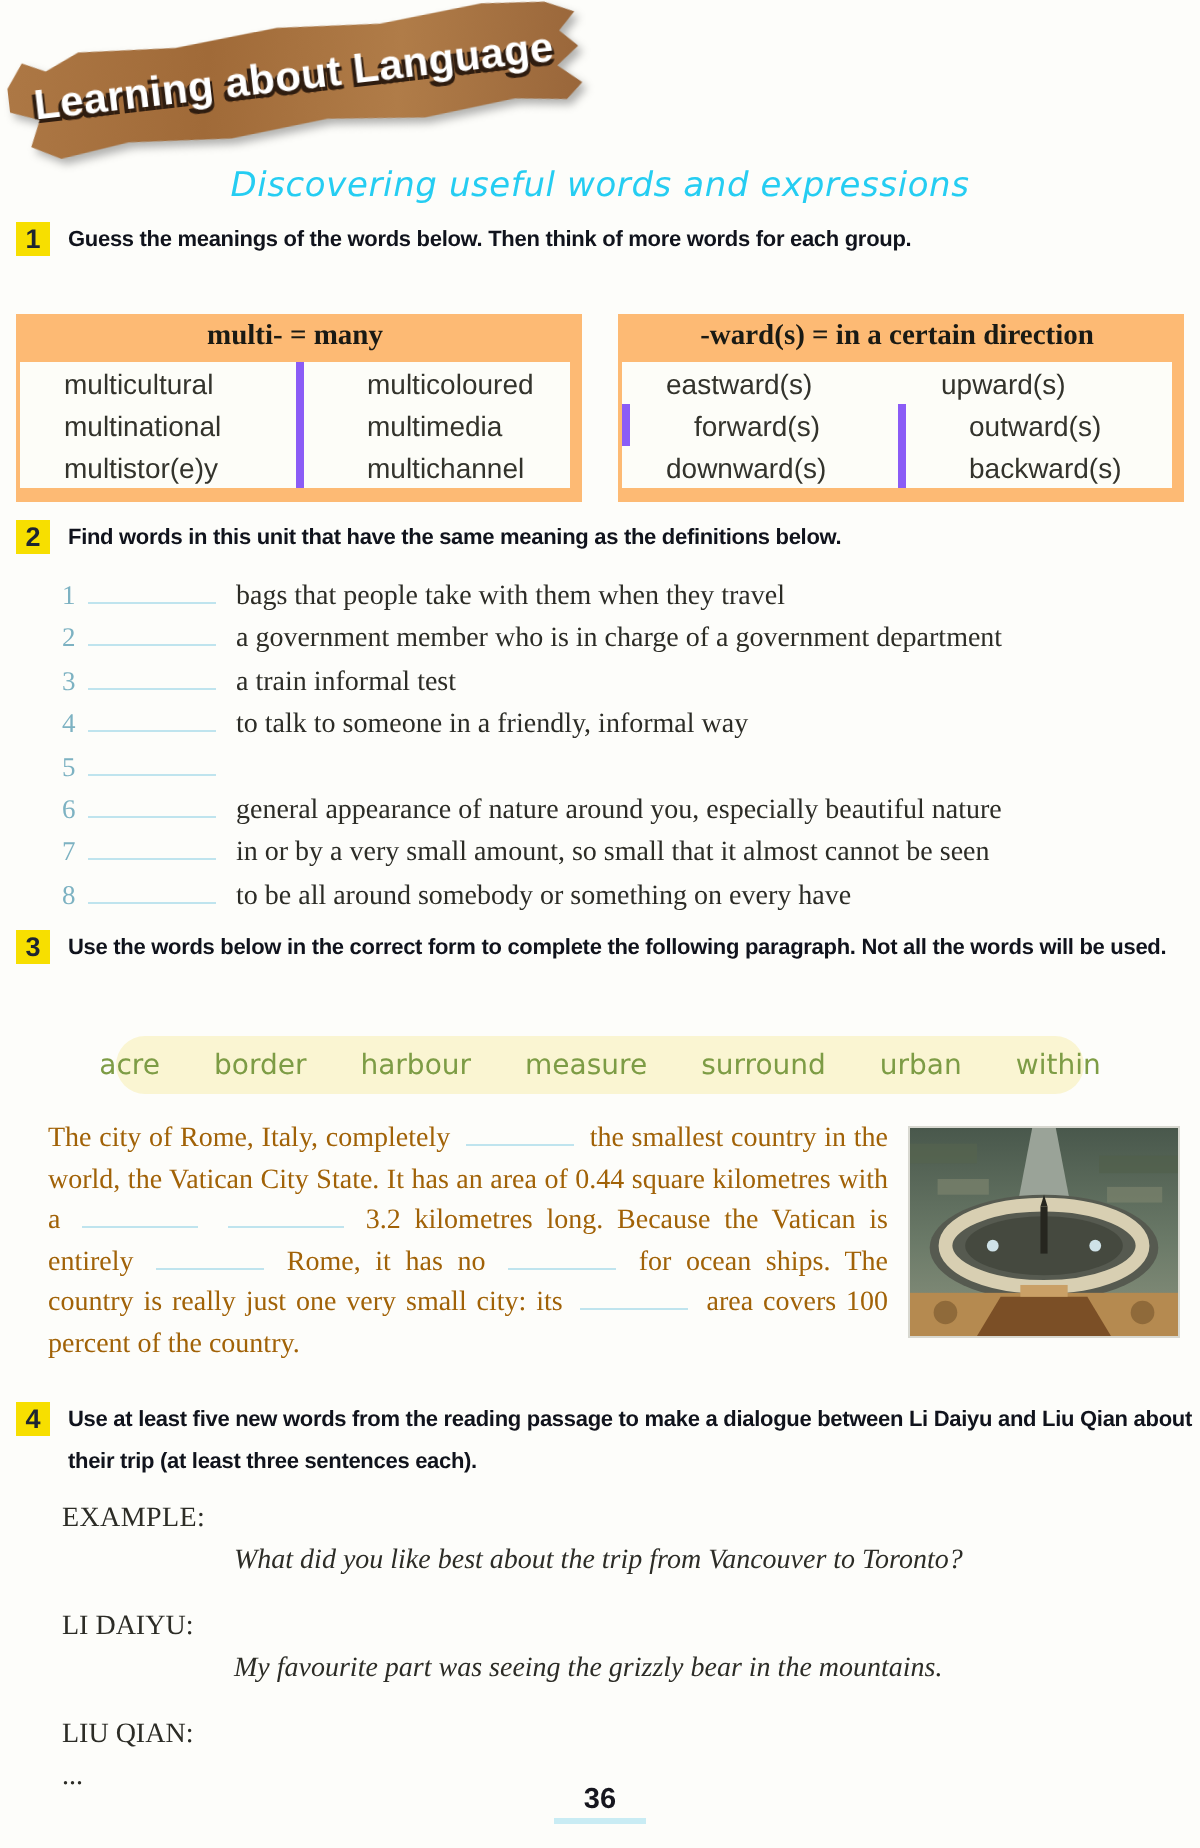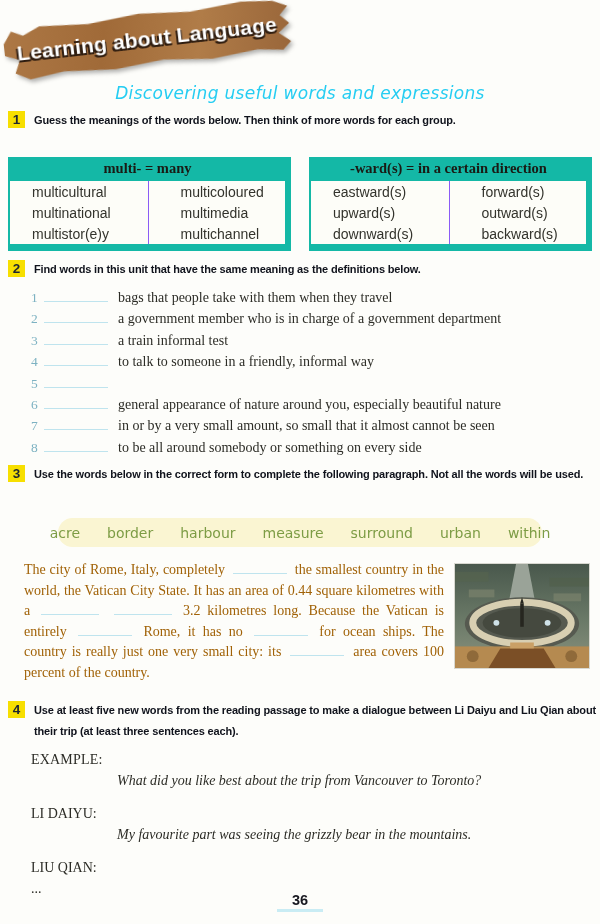--- a/index.html
+++ b/index.html
@@ -48,31 +48,31 @@
   .nowrap .txt { white-space:nowrap; }
   .justify .txt { text-align:justify; }
 
   #ex1-heading { top:110px; }
   #ex2-heading { top:259px; }
   #ex3-heading { top:464px; }
   #ex4-heading { top:700px; }
 
   
   #tables { position:absolute; top:157px; left:8px; width:584px; display:flex; gap:18px; }
-  .wtable { background:#14b8a6; padding:0 6px 7px 2px; width:342px; }
+  .wtable { background:#fdba74; padding:0 6px 7px 2px; width:342px; }
   .wtable .hdr {
     font-family:"Liberation Serif", serif; font-weight:bold; font-size:14.5px;
     text-align:center; color:#1a1a14; padding:3px 0 4px;
   }
   .wtable .bdy { background:#fdfdf8; display:grid; grid-template-columns:1fr 1fr; }
   .wtable .cell {
     font-family:Liberation Sans, sans-serif; font-size:14px; color:#33332c;
     padding:2.5px 0 2.5px 22px;
   }
-  .wtable .c2 { border-left:1px solid #8b5cf6;padding-left:32px; }
+  .wtable .c2 { border-left:4px solid #8b5cf6;padding-left:32px; }
 
   
   #ex2-list { position:absolute; top:289px; left:31px; }
   .def-row { display:flex; align-items:baseline; height:21.4px; }
   .def-row .n { font-family:"Liberation Serif", serif; font-size:13.5px; color:#7db2c2; width:10px; }
   .def-row .blank { width:64px; border-bottom:1.5px solid #bfe4ee; height:13px; margin:0 10px 0 3px; flex:0 0 auto; }
   .def-row .d { font-family:"Liberation Serif", serif; font-size:14px; color:#2c2c26; white-space:nowrap; }
 
   
   #wordbank {
@@ -137,22 +137,22 @@
       <div class="cell">multinational</div>
       <div class="cell c2">multimedia</div>
       <div class="cell">multistor(e)y</div>
       <div class="cell c2">multichannel</div>
     </div>
   </div>
   <div class="wtable">
     <div class="hdr">-ward(s) = in a certain direction</div>
     <div class="bdy">
       <div class="cell">eastward(s)</div>
+      <div class="cell">upward(s)</div>
       <div class="cell c2">forward(s)</div>
-      <div class="cell">upward(s)</div>
       <div class="cell c2">outward(s)</div>
       <div class="cell">downward(s)</div>
       <div class="cell c2">backward(s)</div>
     </div>
   </div>
 </div>
 
 <div class="ex-heading nowrap" id="ex2-heading">
   <div class="badge">2</div>
   <div class="txt">Find words in this unit that have the same meaning as the definitions below.</div>
@@ -189,21 +189,21 @@
     <span class="d">general appearance of nature around you, especially beautiful nature</span>
   </div>
   <div class="def-row">
     <span class="n">7</span>
     <span class="blank"></span>
     <span class="d">in or by a very small amount, so small that it almost cannot be seen</span>
   </div>
   <div class="def-row">
     <span class="n">8</span>
     <span class="blank"></span>
-    <span class="d">to be all around somebody or something on every side</span>
+    <span class="d">to be all around somebody or something on every have</span>
   </div>
 </div>
 
 <div class="ex-heading justify" id="ex3-heading">
   <div class="badge">3</div>
   <div class="txt">Use the words below in the correct form to complete the following paragraph. Not all the words will be used.</div>
 </div>
 
 <div id="wordbank">
   <span>acre</span>

